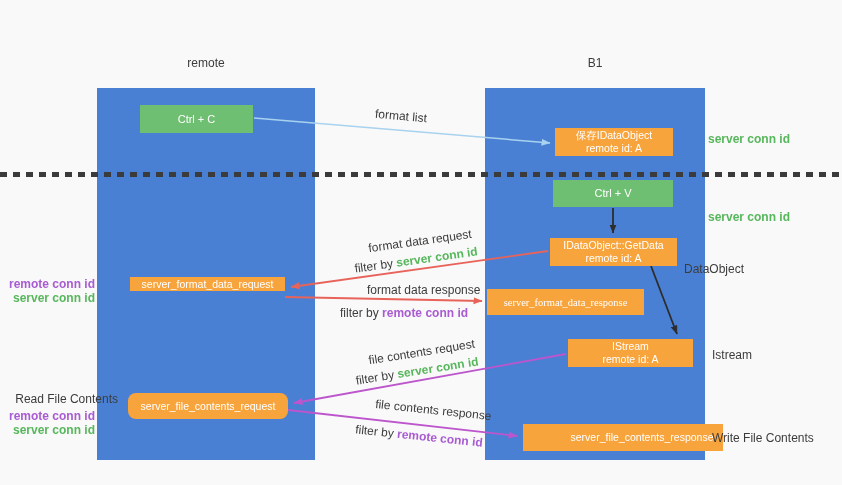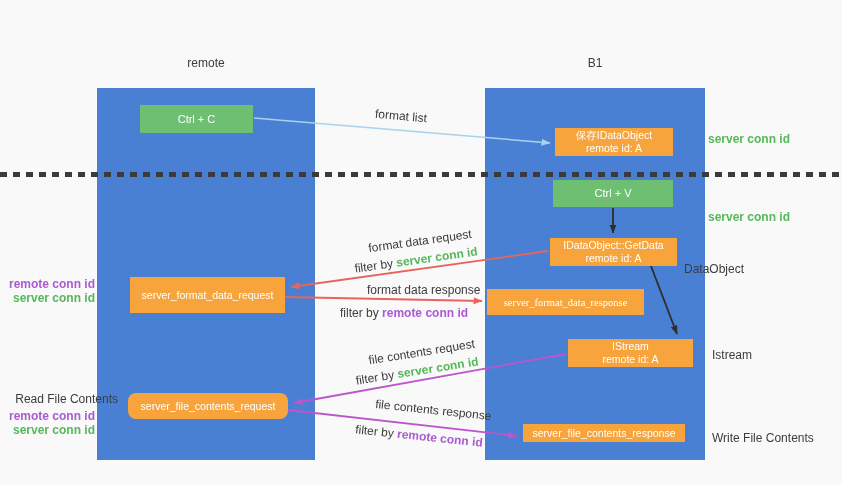--- a/index.html
+++ b/index.html
@@ -89,38 +89,38 @@
 
   <div class="box green-box" style="left:553px;top:180px;width:120px;height:27px;font-size:11px;">
     <span>Ctrl + V</span>
   </div>
 
   <div class="box orange-box" style="left:550px;top:238px;width:127px;height:28px;">
     <span>IDataObject::GetData</span>
     <span>remote id: A</span>
   </div>
 
-  <div class="box orange-box" style="left:130px;top:277px;width:155px;height:36px;">
+  <div class="box orange-box" style="left:130px;top:277px;width:155px;height:14px;">
     <span>server_format_data_request</span>
   </div>
 
   <div class="box orange-box" style="left:487px;top:289px;width:157px;height:26px;font-family:Liberation Serif, serif;">
     <span>server_format_data_response</span>
   </div>
 
   <div class="box orange-box" style="left:568px;top:339px;width:125px;height:28px;">
     <span>IStream</span>
     <span>remote id: A</span>
   </div>
 
   <div class="box orange-box" style="left:128px;top:393px;width:160px;height:26px;border-radius:8px;">
     <span>server_file_contents_request</span>
   </div>
 
-  <div class="box orange-box" style="left:523px;top:424px;width:162px;height:18px;">
+  <div class="box orange-box" style="left:523px;top:424px;width:162px;height:27px;padding-left:38px;">
     <span>server_file_contents_response</span>
   </div>
 
   <div class="lbl" style="left:375px;top:109px;transform:rotate(5deg);">format list</div>
 
   <div class="lbl green-t" style="left:708px;top:132px;">server conn id</div>
   <div class="lbl green-t" style="left:708px;top:210px;">server conn id</div>
 
   <div class="lbl" style="left:684px;top:245px;margin-top:17px;">DataObject</div>
   <div class="lbl" style="left:712px;top:348px;">Istream</div>

